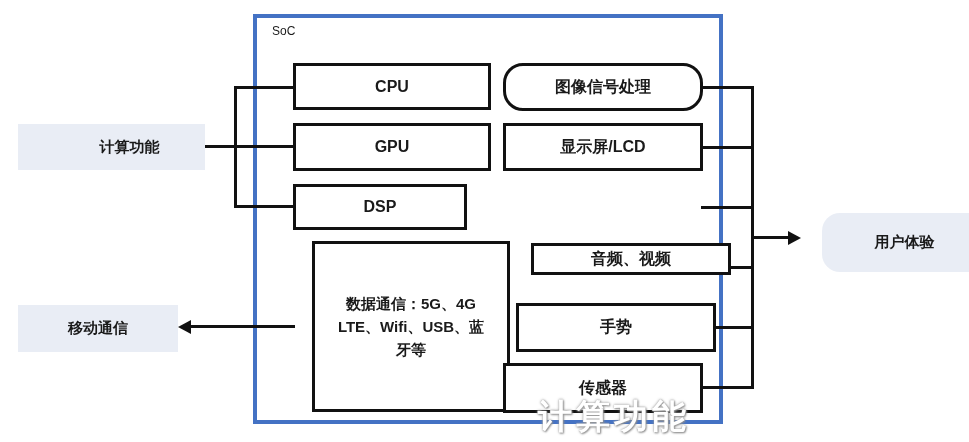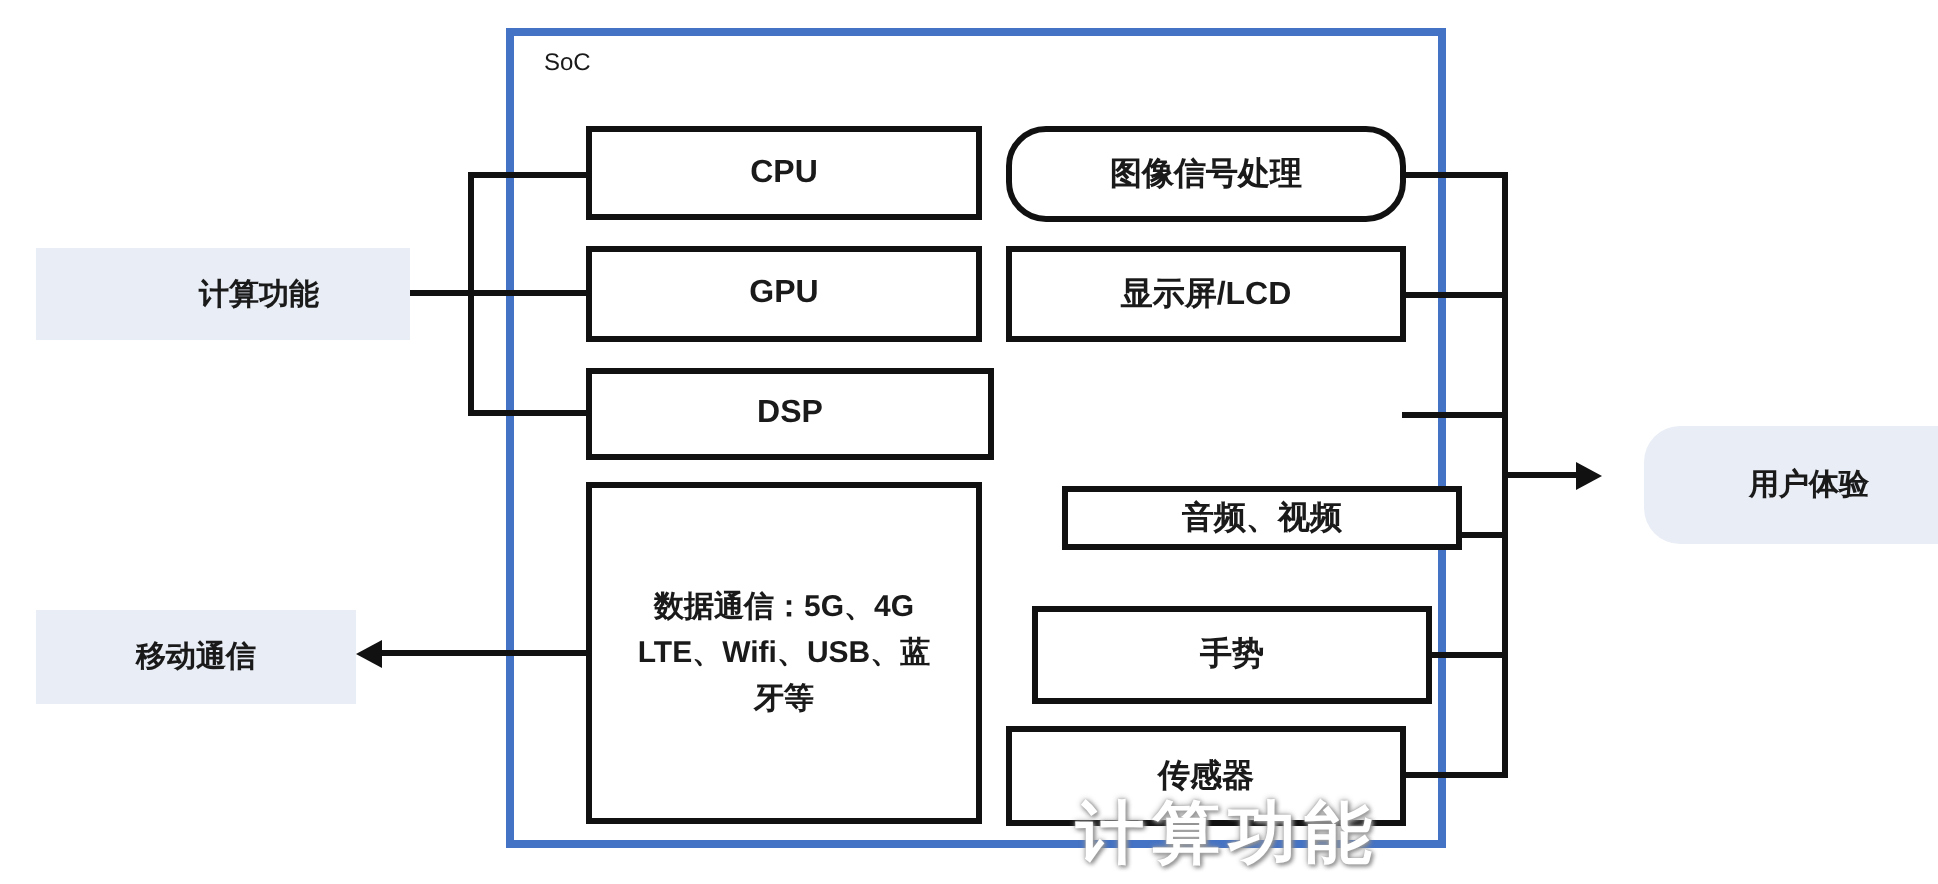--- a/index.html
+++ b/index.html
@@ -39,20 +39,21 @@
     text-align: center;
     font-size: 16px;
     font-weight: bold;
     color: #1a1a1a;
     z-index: 3;
   }
   .block.multiline {
     font-size: 15px;
     line-height: 1.55;
     padding: 8px 16px;
+    margin-left: 19px;
   }
   .ext-label {
     position: absolute;
     background: #e9edf5;
     display: flex;
     align-items: center;
     justify-content: center;
     font-size: 15px;
     font-weight: bold;
     color: #1a1a1a;
@@ -102,21 +103,21 @@
 </head>
 <body>
 
 <div class="canvas">
 
   <div class="soc-box"></div>
   <div class="soc-title">SoC</div>
 
   <div class="block" style="left:293px; top:63px;  width:198px; height:47px;">CPU</div>
   <div class="block" style="left:293px; top:123px; width:198px; height:48px;">GPU</div>
-  <div class="block" style="left:293px; top:184px; width:204px; height:46px;">DSP</div>
+  <div class="block" style="left:293px; top:184px; width:174px; height:46px;">DSP</div>
   <div class="block multiline" style="left:293px; top:241px; width:198px; height:171px;">数据通信：5G、4G LTE、Wifi、USB、蓝牙等</div>
 
   <div class="block" style="left:503px; top:63px;  width:200px; height:48px;border-radius:20px;">图像信号处理</div>
   <div class="block" style="left:503px; top:123px; width:200px; height:48px;">显示屏/LCD</div>
   <div class="block" style="left:503px; top:243px; width:200px; height:32px;margin-left:28px;">音频、视频</div>
   <div class="block" style="left:516px; top:303px; width:200px; height:49px;">手势</div>
   <div class="block" style="left:503px; top:363px; width:200px; height:50px;">传感器</div>
 
   <div class="ext-label" style="left:18px; top:124px; width:187px; height:46px;padding-left:36px;">计算功能</div>
   <div class="ext-label" style="left:18px; top:305px; width:160px; height:47px;">移动通信</div>

